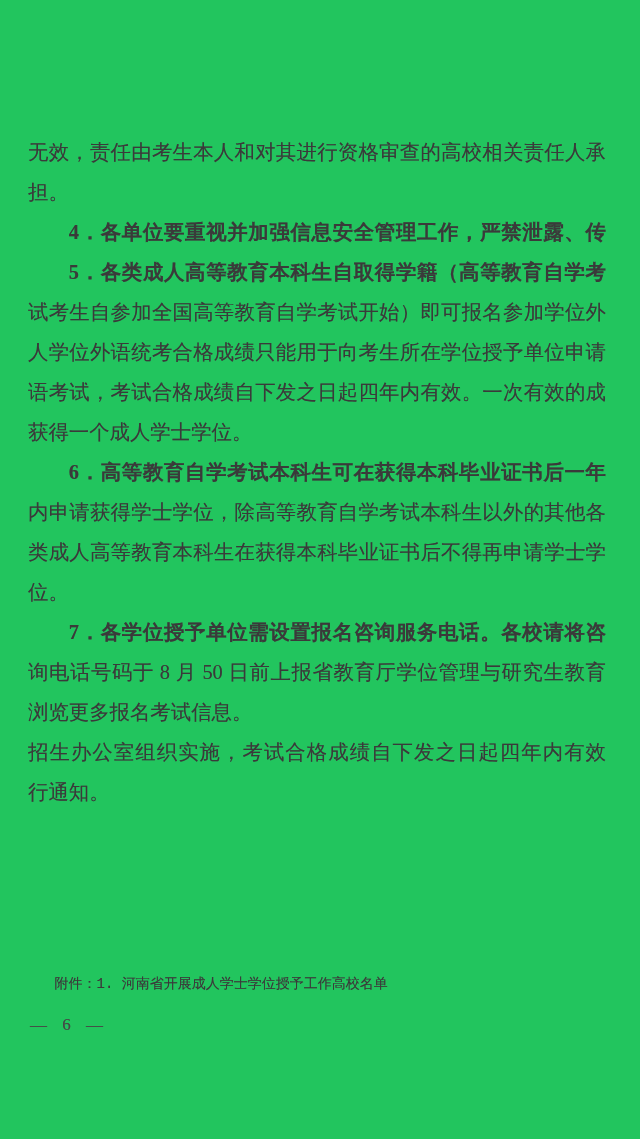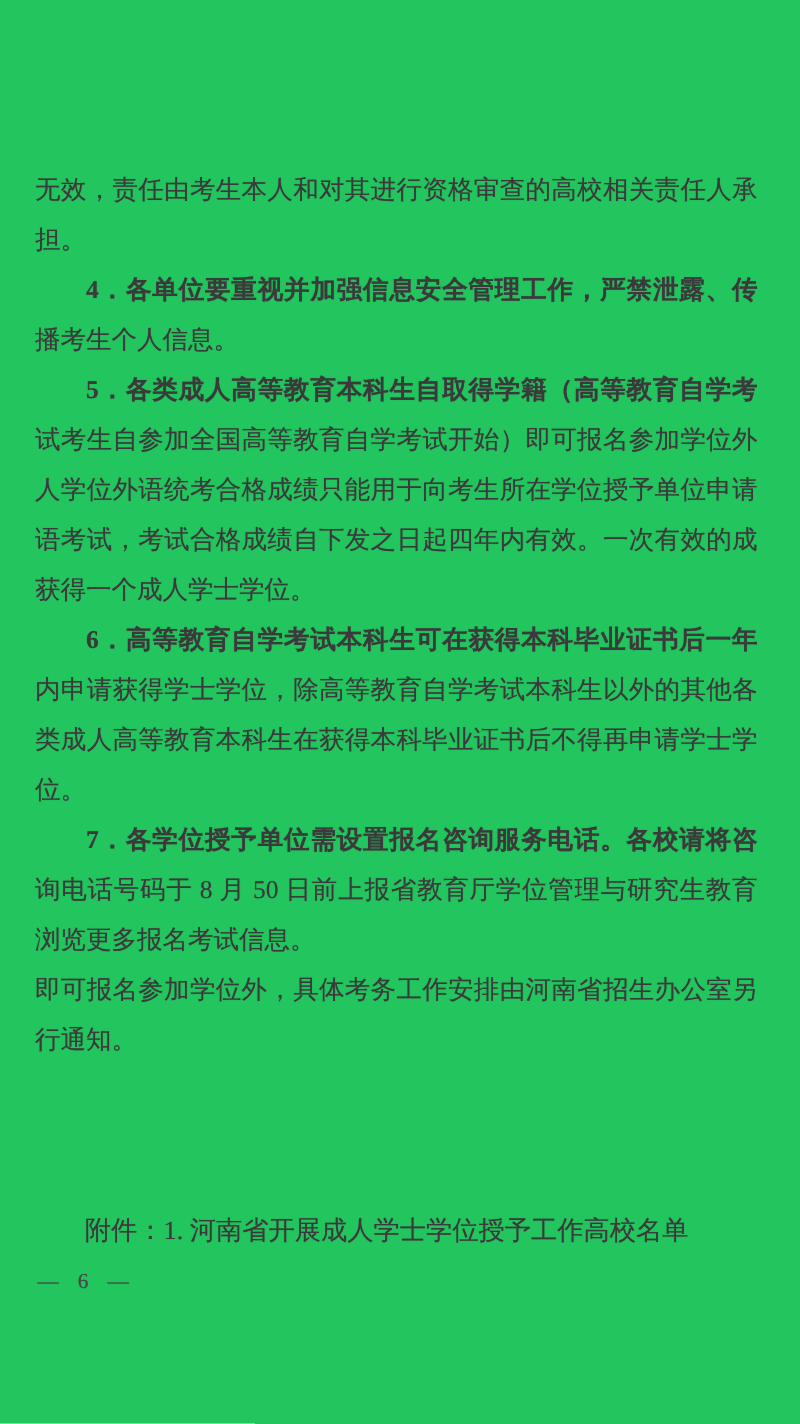--- a/index.html
+++ b/index.html
@@ -39,54 +39,54 @@
   }
   .line.indent-first {
     text-indent: 2em;
     font-weight: bold;
   }
   .attachment {
     position: absolute;
     left: 28px;
     top: 964px;
     width: 578px;
-    font-size: 21px;
+    font-size: 14px;
     line-height: 40px;
     text-indent: 1.9em;
+    font-family: Liberation Mono, monospace;
   }
   .pageno {
     position: absolute;
     left: 30px;
     top: 1012px;
     font-size: 17px;
     line-height: 26px;
     letter-spacing: 1px;
     word-spacing: 9px;
     color: #474747;
   }
 </style>
 </head>
 <body>
 
 <div class="page">
   <div class="content" id="doc-body">
       <div class="line">无效，责任由考生本人和对其进行资格审查的高校相关责任人承</div>
       <div class="line para-last">担。</div>
       <div class="line indent-first">4．各单位要重视并加强信息安全管理工作，严禁泄露、传</div>
-      <div class="line para-last">播考生个人信息。</div>
       <div class="line indent-first">5．各类成人高等教育本科生自取得学籍（高等教育自学考</div>
       <div class="line">试考生自参加全国高等教育自学考试开始）即可报名参加学位外</div>
       <div class="line">人学位外语统考合格成绩只能用于向考生所在学位授予单位申请</div>
       <div class="line">语考试，考试合格成绩自下发之日起四年内有效。一次有效的成</div>
       <div class="line para-last">获得一个成人学士学位。</div>
       <div class="line indent-first">6．高等教育自学考试本科生可在获得本科毕业证书后一年</div>
       <div class="line">内申请获得学士学位，除高等教育自学考试本科生以外的其他各</div>
       <div class="line">类成人高等教育本科生在获得本科毕业证书后不得再申请学士学</div>
       <div class="line para-last">位。</div>
       <div class="line indent-first">7．各学位授予单位需设置报名咨询服务电话。各校请将咨</div>
       <div class="line">询电话号码于 8 月 50 日前上报省教育厅学位管理与研究生教育</div>
       <div class="line para-last">浏览更多报名考试信息。</div>
-      <div class="line">即可报名参加学位外，具体考务工作安排由河南省招生办公室另</div>
+      <div class="line">招生办公室组织实施，考试合格成绩自下发之日起四年内有效</div>
       <div class="line para-last">行通知。</div>
     </div>
   <div class="attachment">附件：1. 河南省开展成人学士学位授予工作高校名单</div>
   <div class="pageno">— 6 —</div>
 </div>
 
 </body></html>

